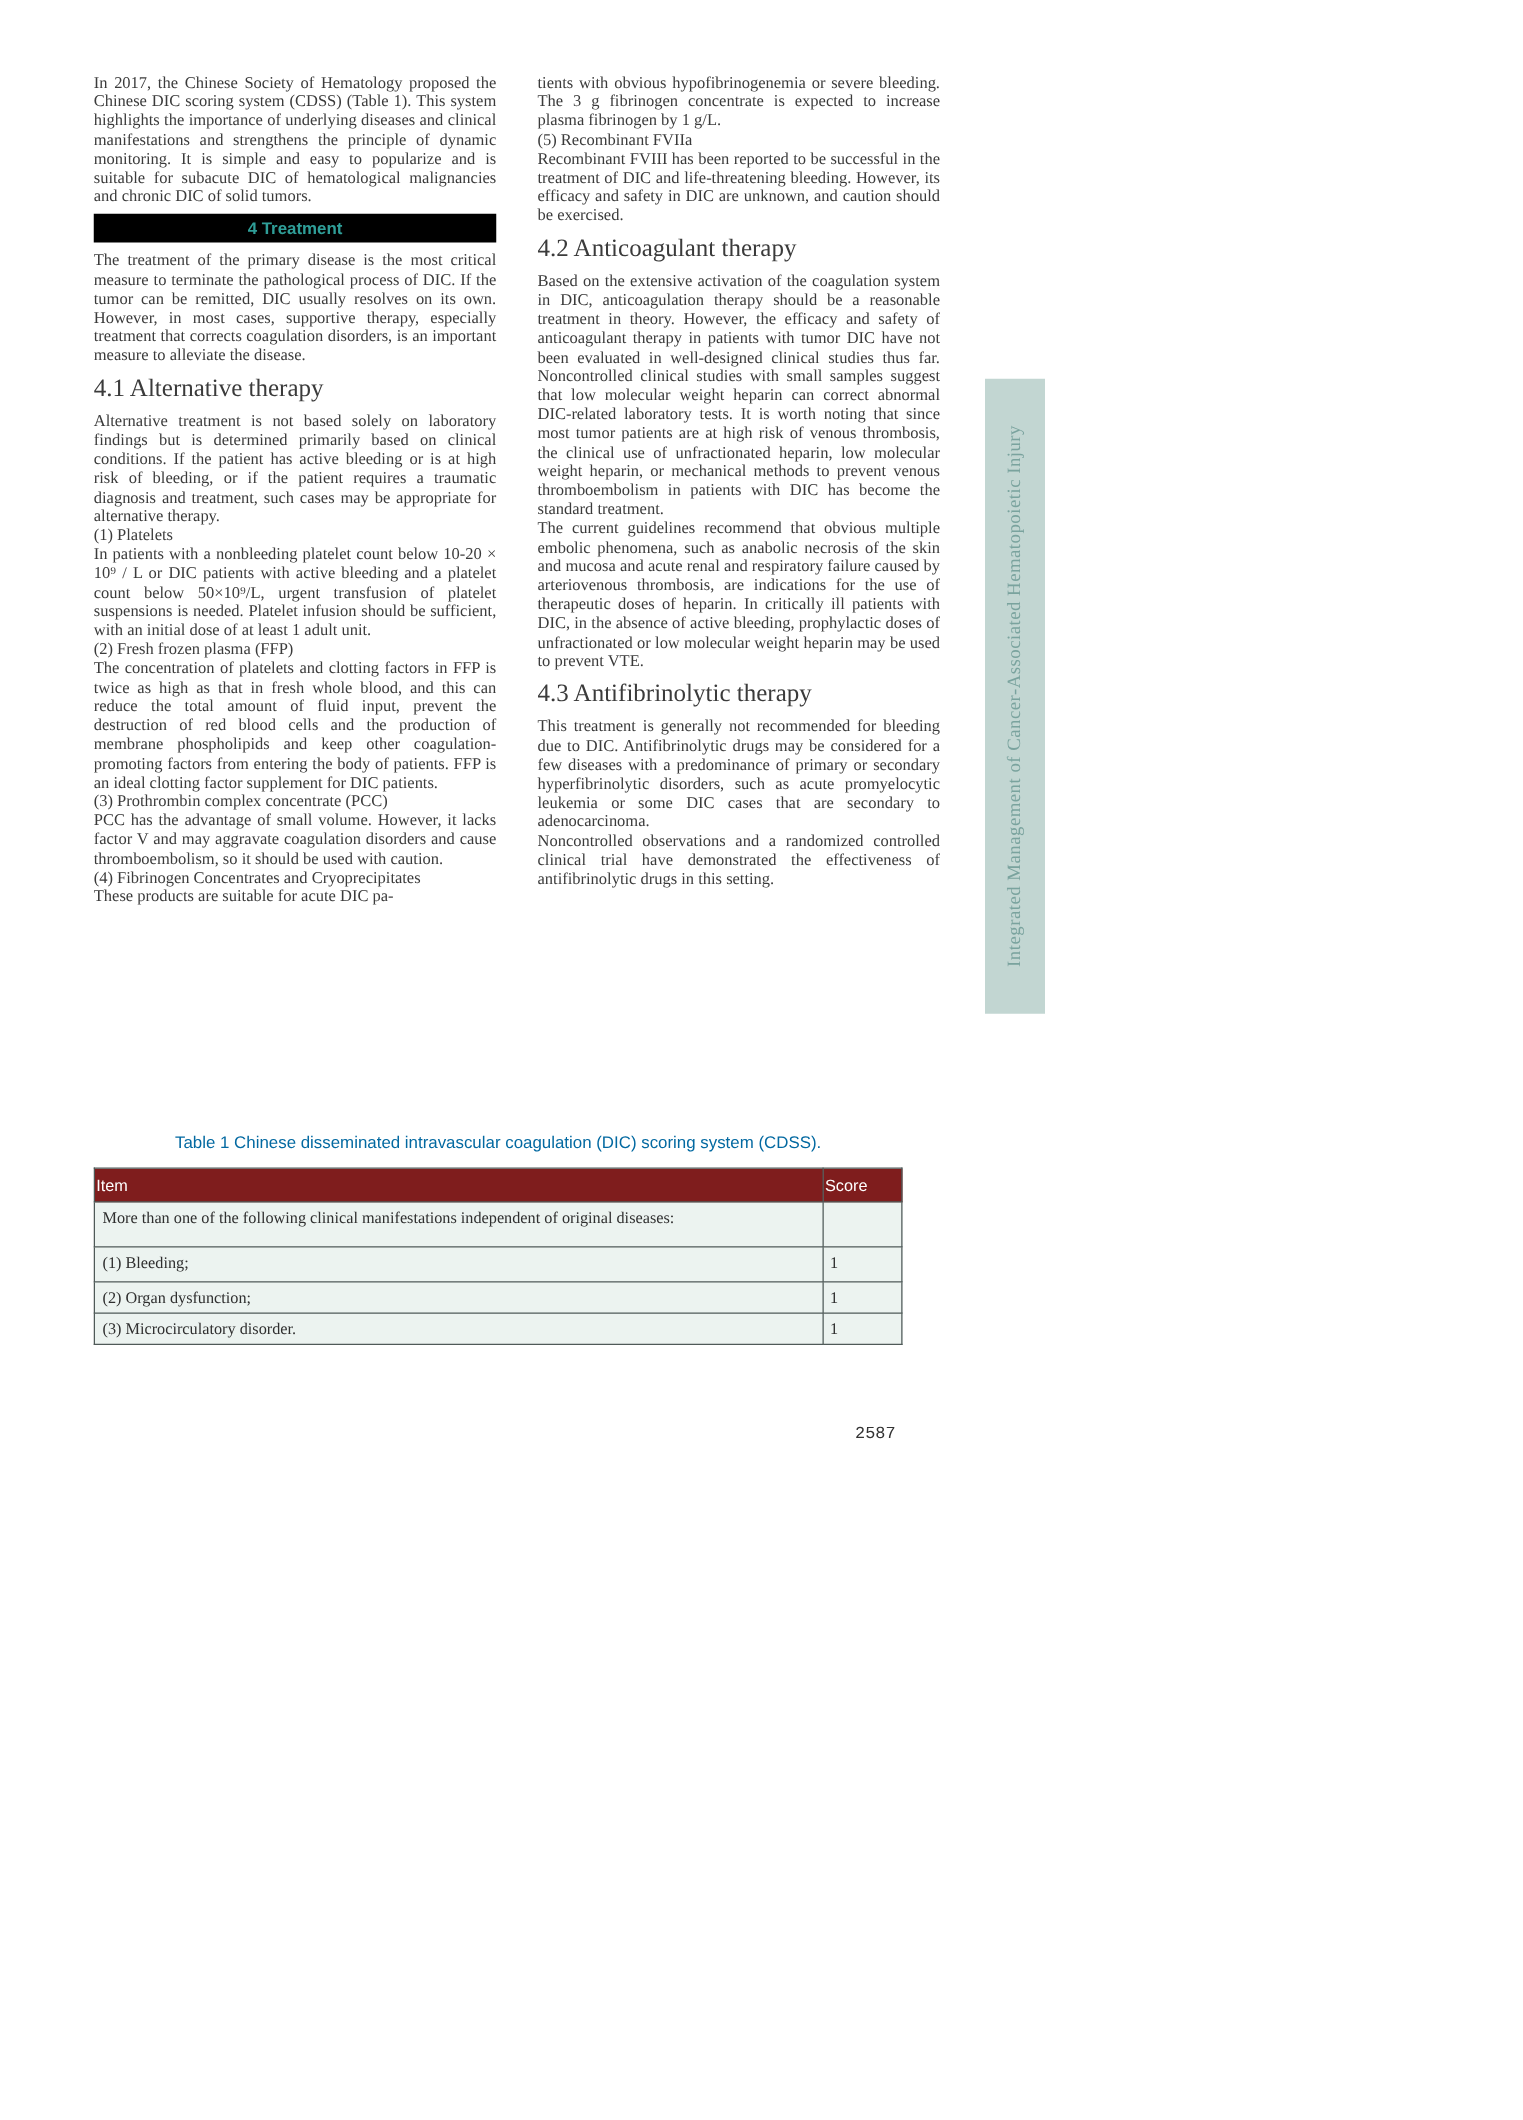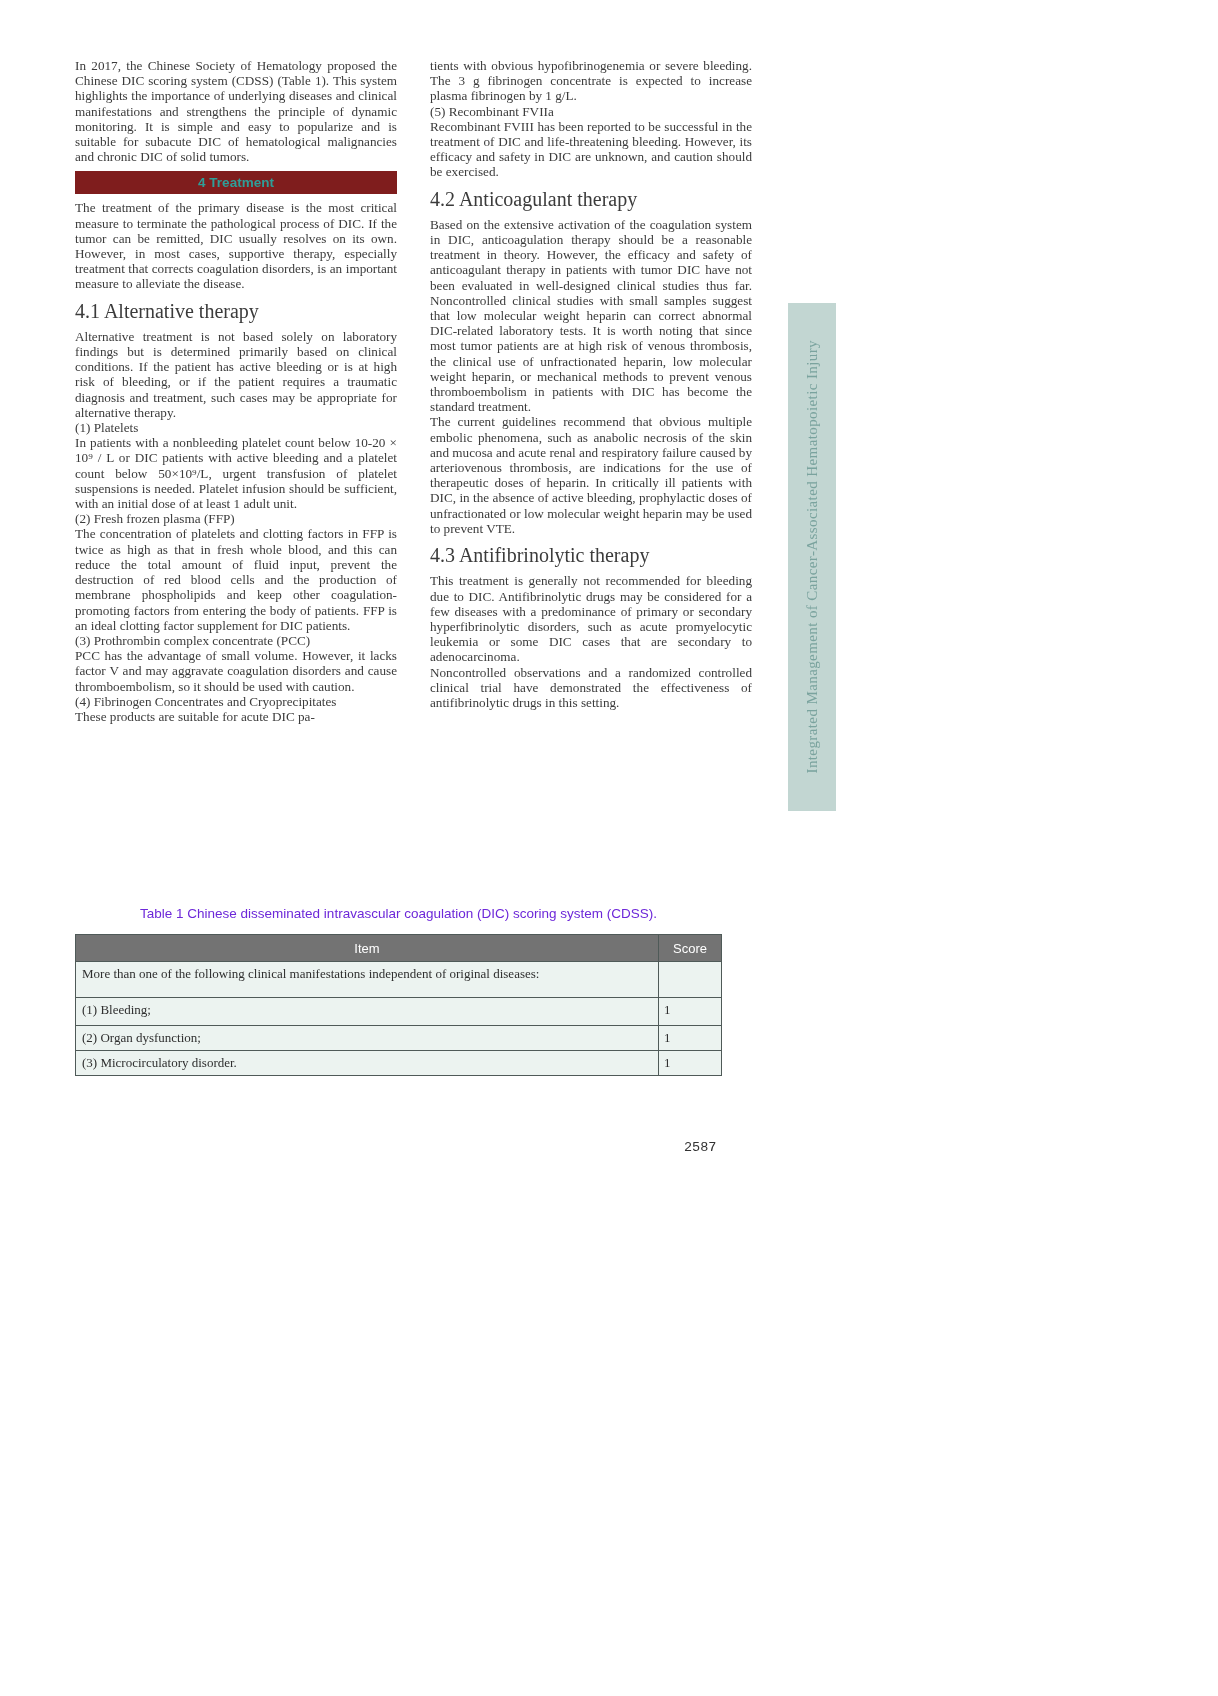--- a/index.html
+++ b/index.html
@@ -6,48 +6,48 @@
   .page{
     position:relative;width:1218px;height:1368px;background:#ffffff;
     font-family:"Liberation Serif",serif;color:#3b3b3b;overflow:hidden;
   }
   .col{position:absolute;top:58px;width:322px;font-size:13.2px;line-height:15.2px;}
   .col.left{left:75px;}
   .col.right{left:430px;}
   .body{margin:0;text-align:justify;}
   .label-line{margin:0;text-align:left;}
   .band{
-    margin:7px 0 6px 0;background:#7f1d1d;height:23px;line-height:23px;text-align:center;
+    margin:7px 0 6px 0;background:#000000;height:23px;line-height:23px;text-align:center;
   }
   .band-text{
     font-family:"Liberation Sans",sans-serif;font-weight:bold;font-size:13.5px;color:#2f9e98;
   }
   .subhead{
     margin:12px 0 10px 0;font-weight:normal;font-size:20px;color:#3b3b3b;text-align:left;
   }
   .sidebar{
     position:absolute;left:788px;top:303px;width:48px;height:508px;background:#c2d6d2;
     display:flex;align-items:center;justify-content:center;
   }
   .sidebar span{
     writing-mode:vertical-rl;transform:rotate(180deg);white-space:nowrap;
     font-family:"Liberation Serif",serif;font-size:15px;color:#7aa39e;letter-spacing:0.4px;
   }
   .table-caption{
     position:absolute;left:75px;top:906px;width:647px;text-align:center;
-    font-family:"Liberation Sans",sans-serif;font-size:13.5px;color:#6d28d9;
+    font-family:"Liberation Sans",sans-serif;font-size:13.5px;color:#0369a1;
   }
   table.scoring{
     position:absolute;left:75px;top:934px;width:647px;border-collapse:collapse;
     font-size:13px;
   }
   table.scoring th,table.scoring td{border:1px solid #4f5a58;}
   table.scoring th{
-    background:#737373;color:#ffffff;font-family:"Liberation Sans",sans-serif;
-    font-weight:normal;font-size:13px;height:24px;text-align:center;
+    background:#7f1d1d;color:#ffffff;font-family:"Liberation Sans",sans-serif;
+    font-weight:normal;font-size:13px;height:24px;text-align:left;
   }
   th.score-col{width:60px;}
   table.scoring td{
     background:#ecf3f0;vertical-align:top;padding:4px 6px 3px 6px;
     font-family:"Liberation Serif",serif;color:#2f2f2f;
   }
   table.scoring td.indent{}
   table.scoring td.score-cell{text-align:left;padding-left:5px;}
   table.scoring tbody tr:nth-child(1) td{height:28px;}
   table.scoring tbody tr:nth-child(2) td{height:20px;}

